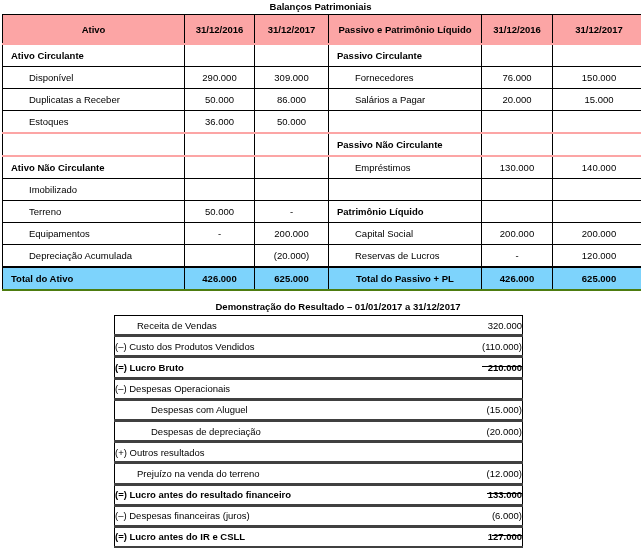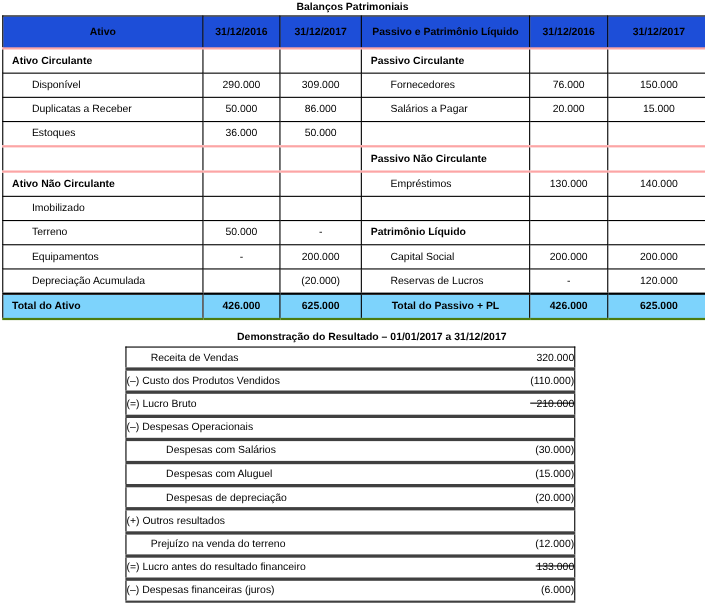--- a/index.html
+++ b/index.html
@@ -33,21 +33,21 @@
     font-size: 9.5px;
   }
   table.bp td, table.bp th {
     border: 1px solid #000000;
     padding: 0;
     height: 21px;
     vertical-align: middle;
     font-weight: normal;
   }
   table.bp thead th {
-    background: #1d4ed8;
+    background: #fca5a5;
     text-align: center;
     font-weight: bold;
     font-size: 9.5px;
     height: 28px;
     line-height: 11px;
   }
   .cell-txt {
     padding-left: 7px;
     padding-right: 4px;
     text-align: left;
@@ -106,21 +106,21 @@
     white-space: nowrap;
   }
   .d-label.ind1 { padding-left: 22px; }
   .d-label.ind2 { padding-left: 36px; }
   .d-val {
     text-align: right;
     padding-right: 7px;
     white-space: nowrap;
     width: 92px;
   }
-  tr.d-bold td { font-weight: normal; margin-left: 22px; }
+  tr.d-bold td { font-weight: bold; margin-left: 22px; }
   .ul span.u {
     border-bottom: 1px solid #000000;
     padding-bottom: 14px;
   }
 </style>
 </head>
 <body>
 
 <div>
 
@@ -243,24 +243,20 @@
           </tr>
           <tr class="d-bold">
             <td class="d-label">(=) Lucro Bruto</td>
             <td class="d-val">210.000</td>
           </tr>
           <tr>
             <td class="d-label">(–) Despesas Operacionais</td>
             <td class="d-val"></td>
           </tr>
           <tr>
-            <td class="d-label ind2">Despesas com Salários</td>
-            <td class="d-val">(30.000)</td>
-          </tr>
-          <tr>
             <td class="d-label ind2">Despesas com Aluguel</td>
             <td class="d-val">(15.000)</td>
           </tr>
           <tr>
             <td class="d-label ind2">Despesas de depreciação</td>
             <td class="d-val">(20.000)</td>
           </tr>
           <tr>
             <td class="d-label">(+) Outros resultados</td>
             <td class="d-val"></td>

